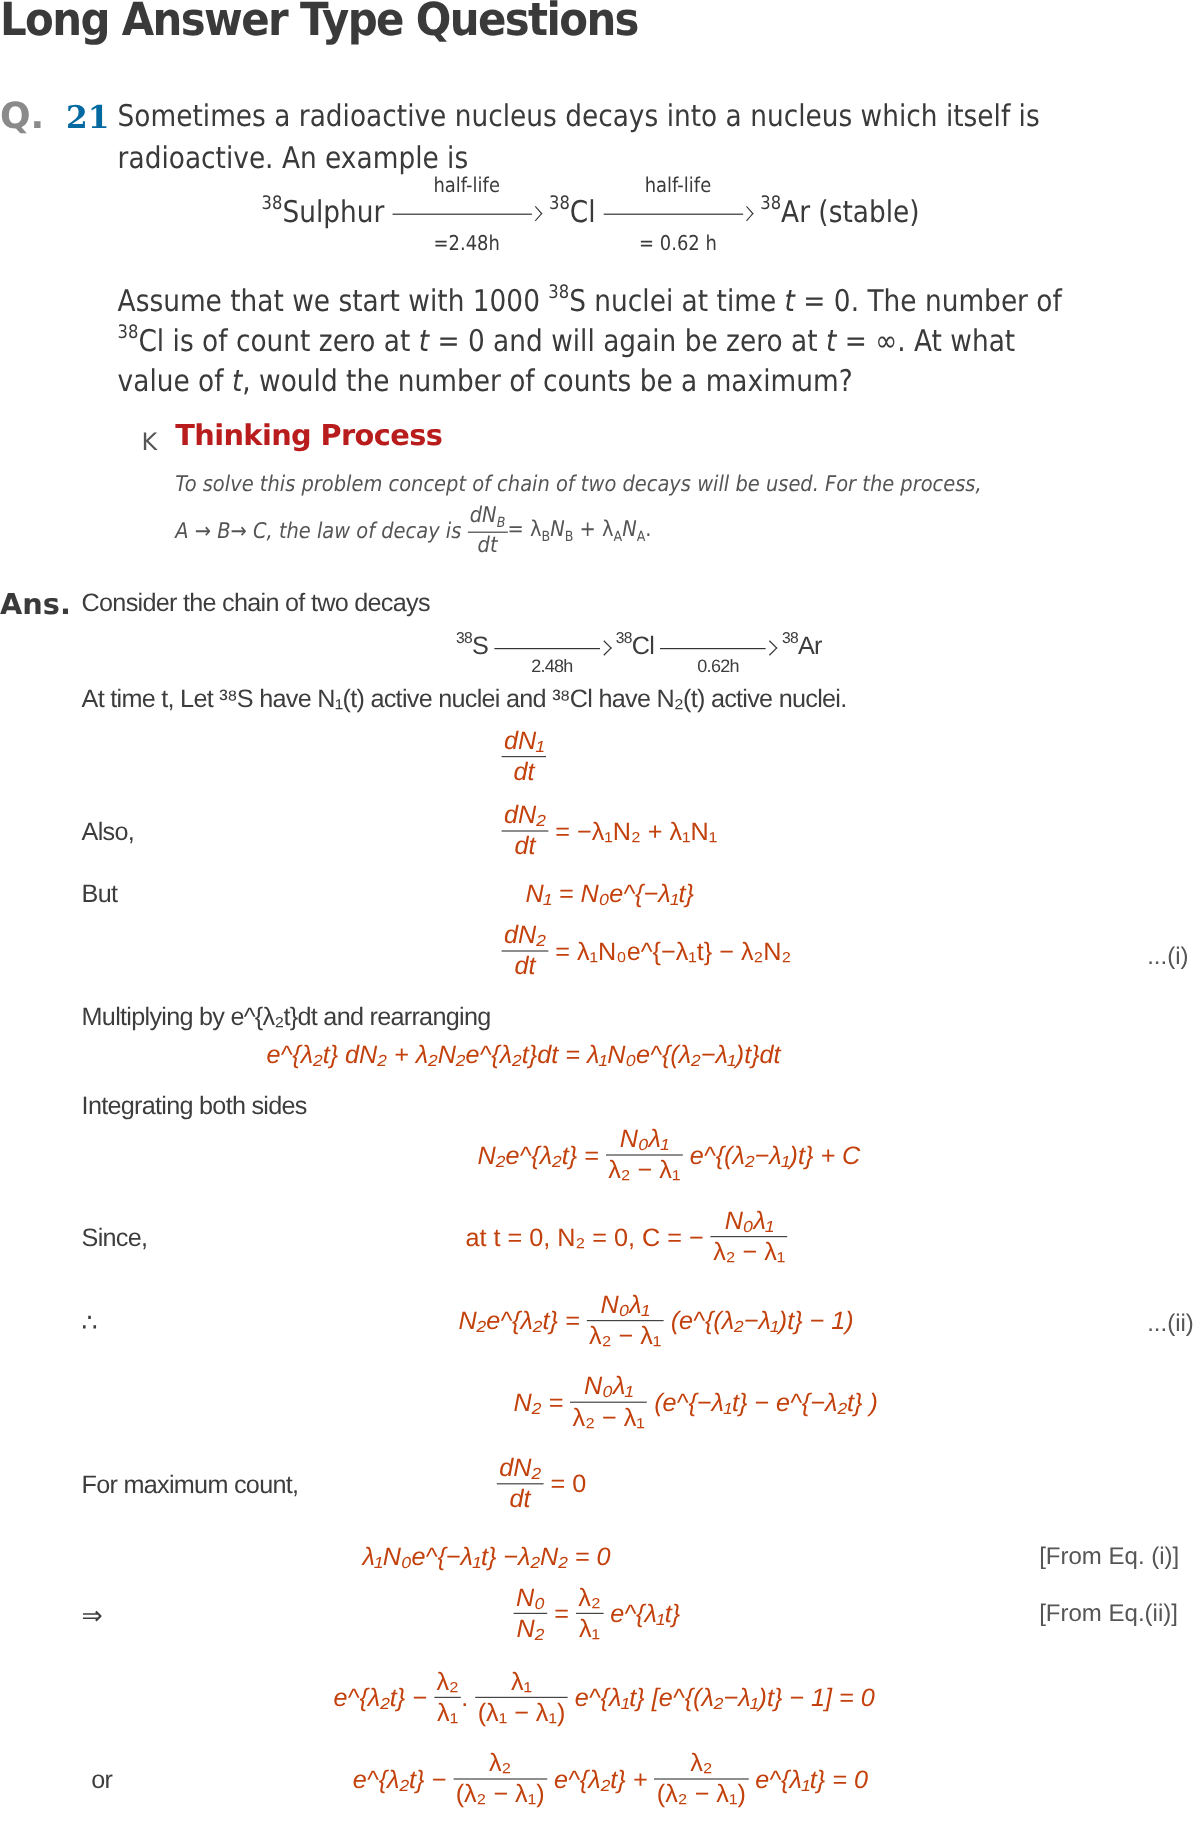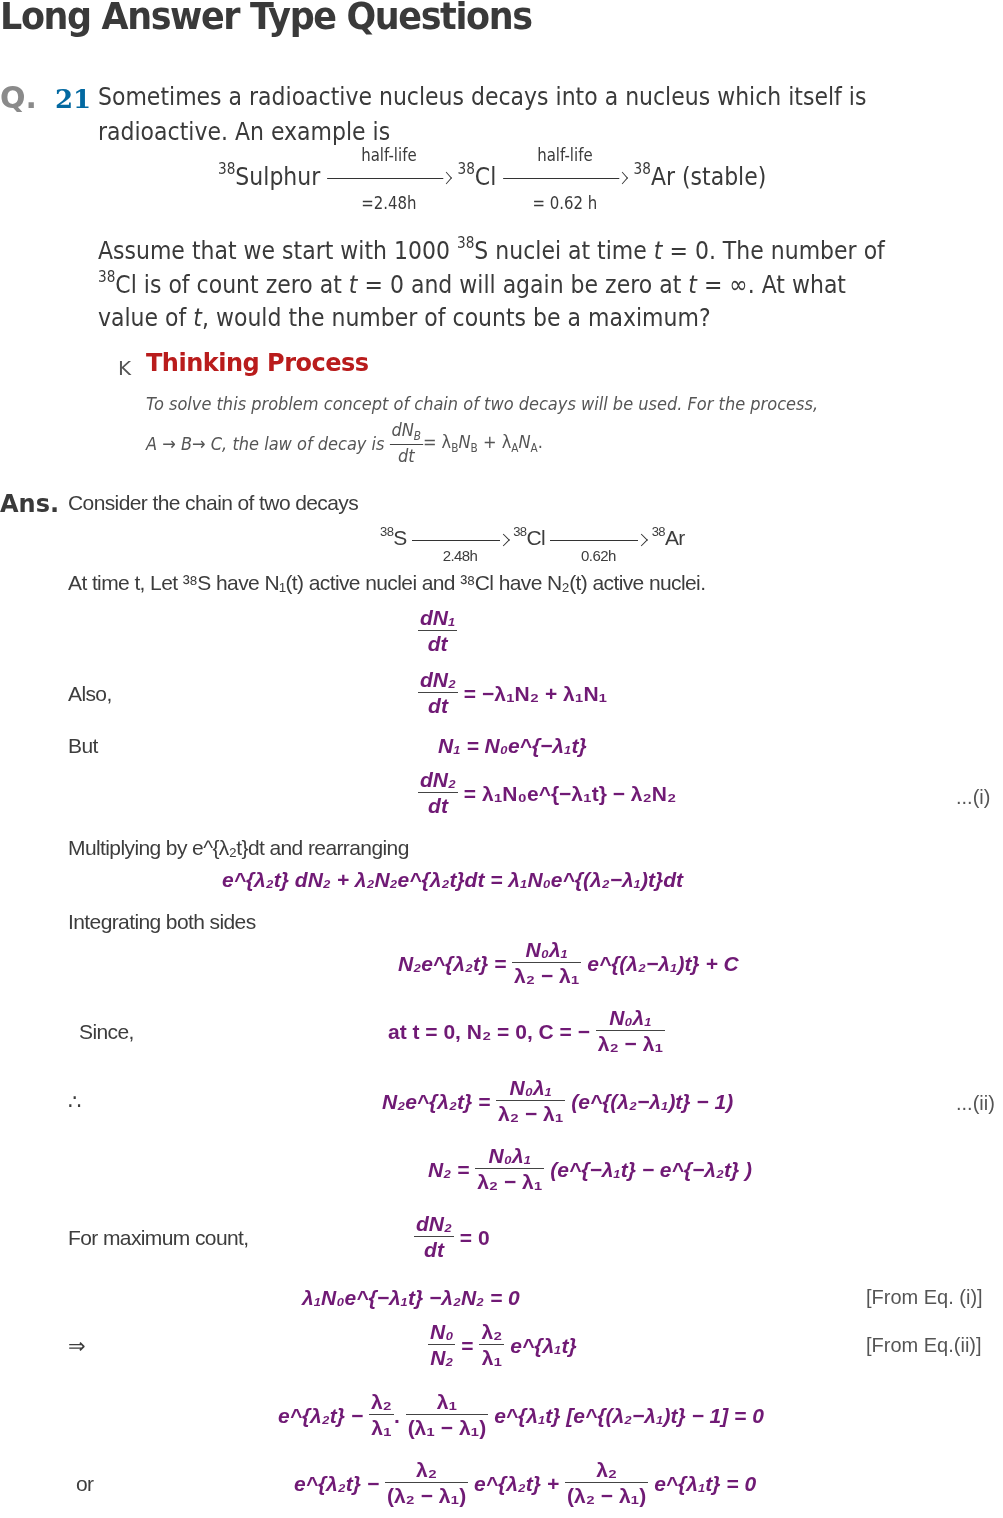--- a/index.html
+++ b/index.html
@@ -15,21 +15,21 @@
   .arrow { display:inline-block; position:relative; vertical-align:middle; }
   .arrow .line { position:absolute; left:0; right:8px; top:50%; border-top:1.3px solid #333; }
   .arrow .head { position:absolute; right:0; top:50%; width:8px; height:8px; border-top:1.3px solid #333; border-right:1.3px solid #333; transform:translate(0,-50%) rotate(45deg); }
   .arrow .lab-top { position:absolute; left:0; right:0; text-align:center; }
   .arrow .lab-bot { position:absolute; left:0; right:0; text-align:center; }
   .thinking-k { left:118px; top:356px; font-family:"DejaVu Sans", sans-serif; font-size:20px; color:#555; }
   .thinking-title { left:146px; top:349px; font-family:"DejaVu Sans", sans-serif; font-weight:bold; font-size:24px; color:#b91c1c; letter-spacing:-0.5px; }
   .think-text { font-family:"DejaVu Sans", sans-serif; font-style:italic; font-size:18px; color:#555; transform:scaleX(0.9); transform-origin:left top; }
   .ans-label { left:0; top:490px; font-family:"DejaVu Sans", sans-serif; font-weight:bold; font-size:24px; color:#3a3a3a; }
   .body { font-family:"Liberation Sans", sans-serif; font-size:21px; color:#3d3d3d; letter-spacing:-0.6px; }
-  .math { font-family:"Liberation Sans", sans-serif; font-size:21px; color:#701a75;font-weight:bold; }
+  .math { font-family:"Liberation Sans", sans-serif; font-size:21px; color:#c2410c; }
   .frac { display:inline-block; vertical-align:middle; text-align:center; }
   .frac .num { display:block; padding:0 2px; border-bottom:1.3px solid #444; line-height:1.15; }
   .frac .den { display:block; padding:0 2px; line-height:1.25; }
   .eqtag { font-family:"Liberation Sans", sans-serif; font-size:20px; color:#555; }
 </style>
 </head>
 <body>
 
 <div class="abs title">Long Answer Type Questions</div>
 
@@ -116,21 +116,21 @@
 <div class="abs body" style="left:68px;top:836px;">Multiplying by e^{λ₂t}dt and rearranging</div>
 <div class="abs math it" style="left:222px;top:868px;">e^{λ₂t} dN₂ + λ₂N₂e^{λ₂t}dt = λ₁N₀e^{(λ₂−λ₁)t}dt</div>
 
 <div class="abs body" style="left:68px;top:910px;">Integrating both sides</div>
 <div class="abs math" style="left:398px;top:938px;">
   <span class="it" style="vertical-align:middle;">N₂e^{λ₂t} =</span>
   <span class="frac"><span class="num it">N₀λ₁</span><span class="den">λ₂ − λ₁</span></span>
   <span class="it" style="vertical-align:middle;">e^{(λ₂−λ₁)t} + C</span>
 </div>
 
-<div class="abs body" style="left:79px;top:1020px;">Since,</div>
+<div class="abs body" style="left:68px;top:1020px;">Since,</div>
 <div class="abs math" style="left:348px;top:1006px;">
   <span style="vertical-align:middle;margin-left:40px;">at t = 0, N₂ = 0, C = −</span>
   <span class="frac"><span class="num it">N₀λ₁</span><span class="den">λ₂ − λ₁</span></span>
 </div>
 
 <div class="abs body" style="left:68px;top:1090px;">∴</div>
 <div class="abs math" style="left:382px;top:1076px;">
   <span class="it" style="vertical-align:middle;">N₂e^{λ₂t}   =</span>
   <span class="frac"><span class="num it">N₀λ₁</span><span class="den">λ₂ − λ₁</span></span>
   <span class="it" style="vertical-align:middle;">(e^{(λ₂−λ₁)t}  − 1)</span>

